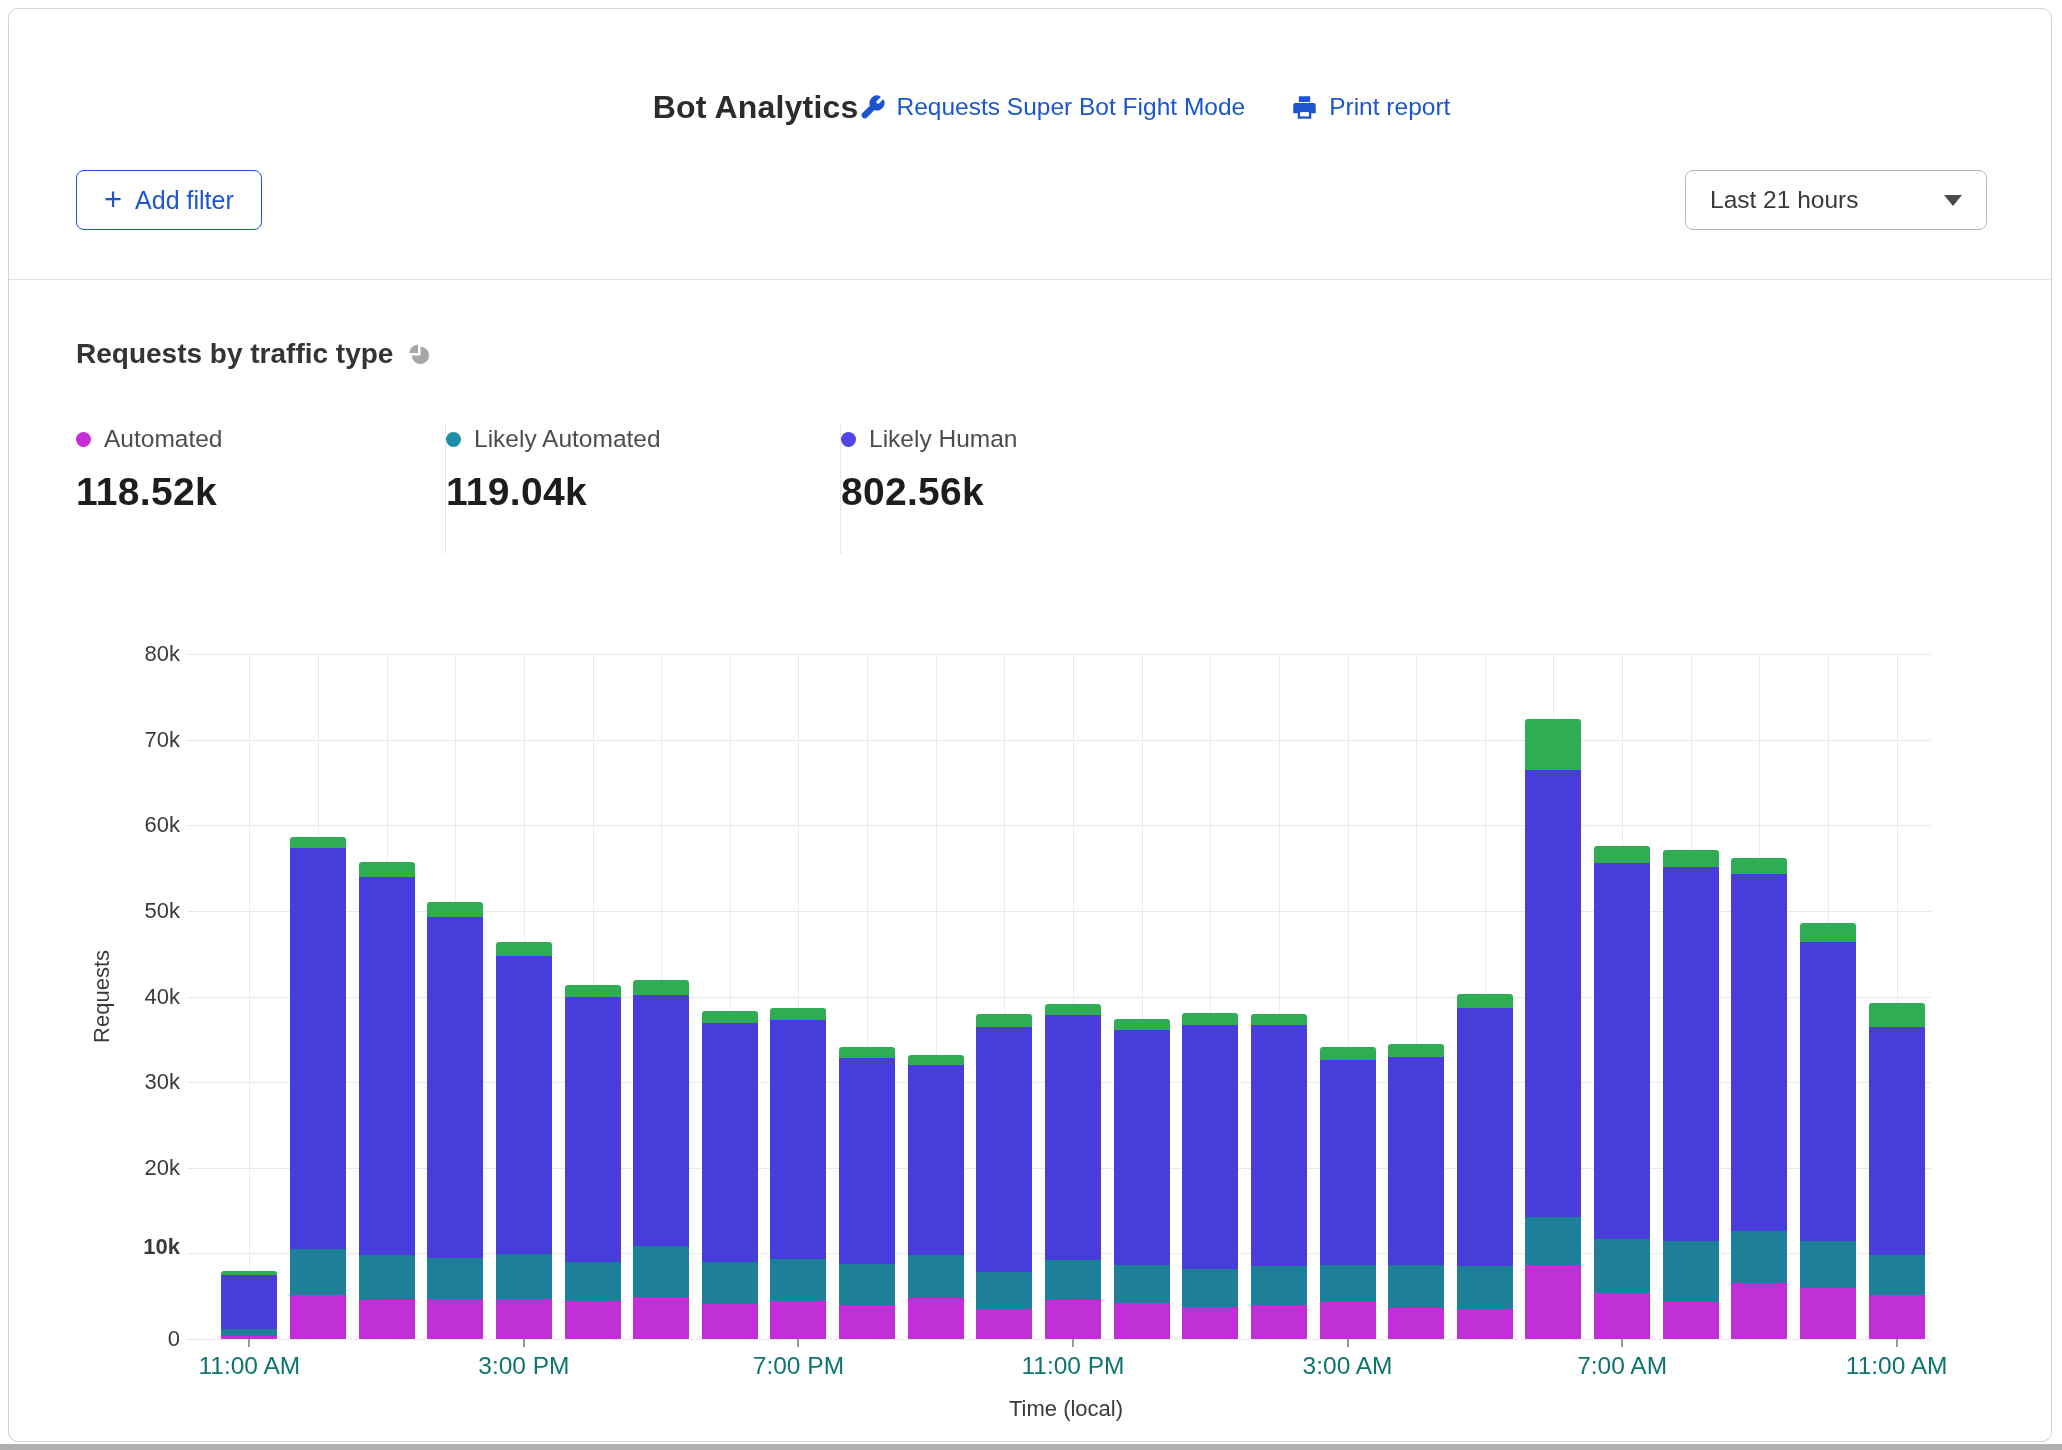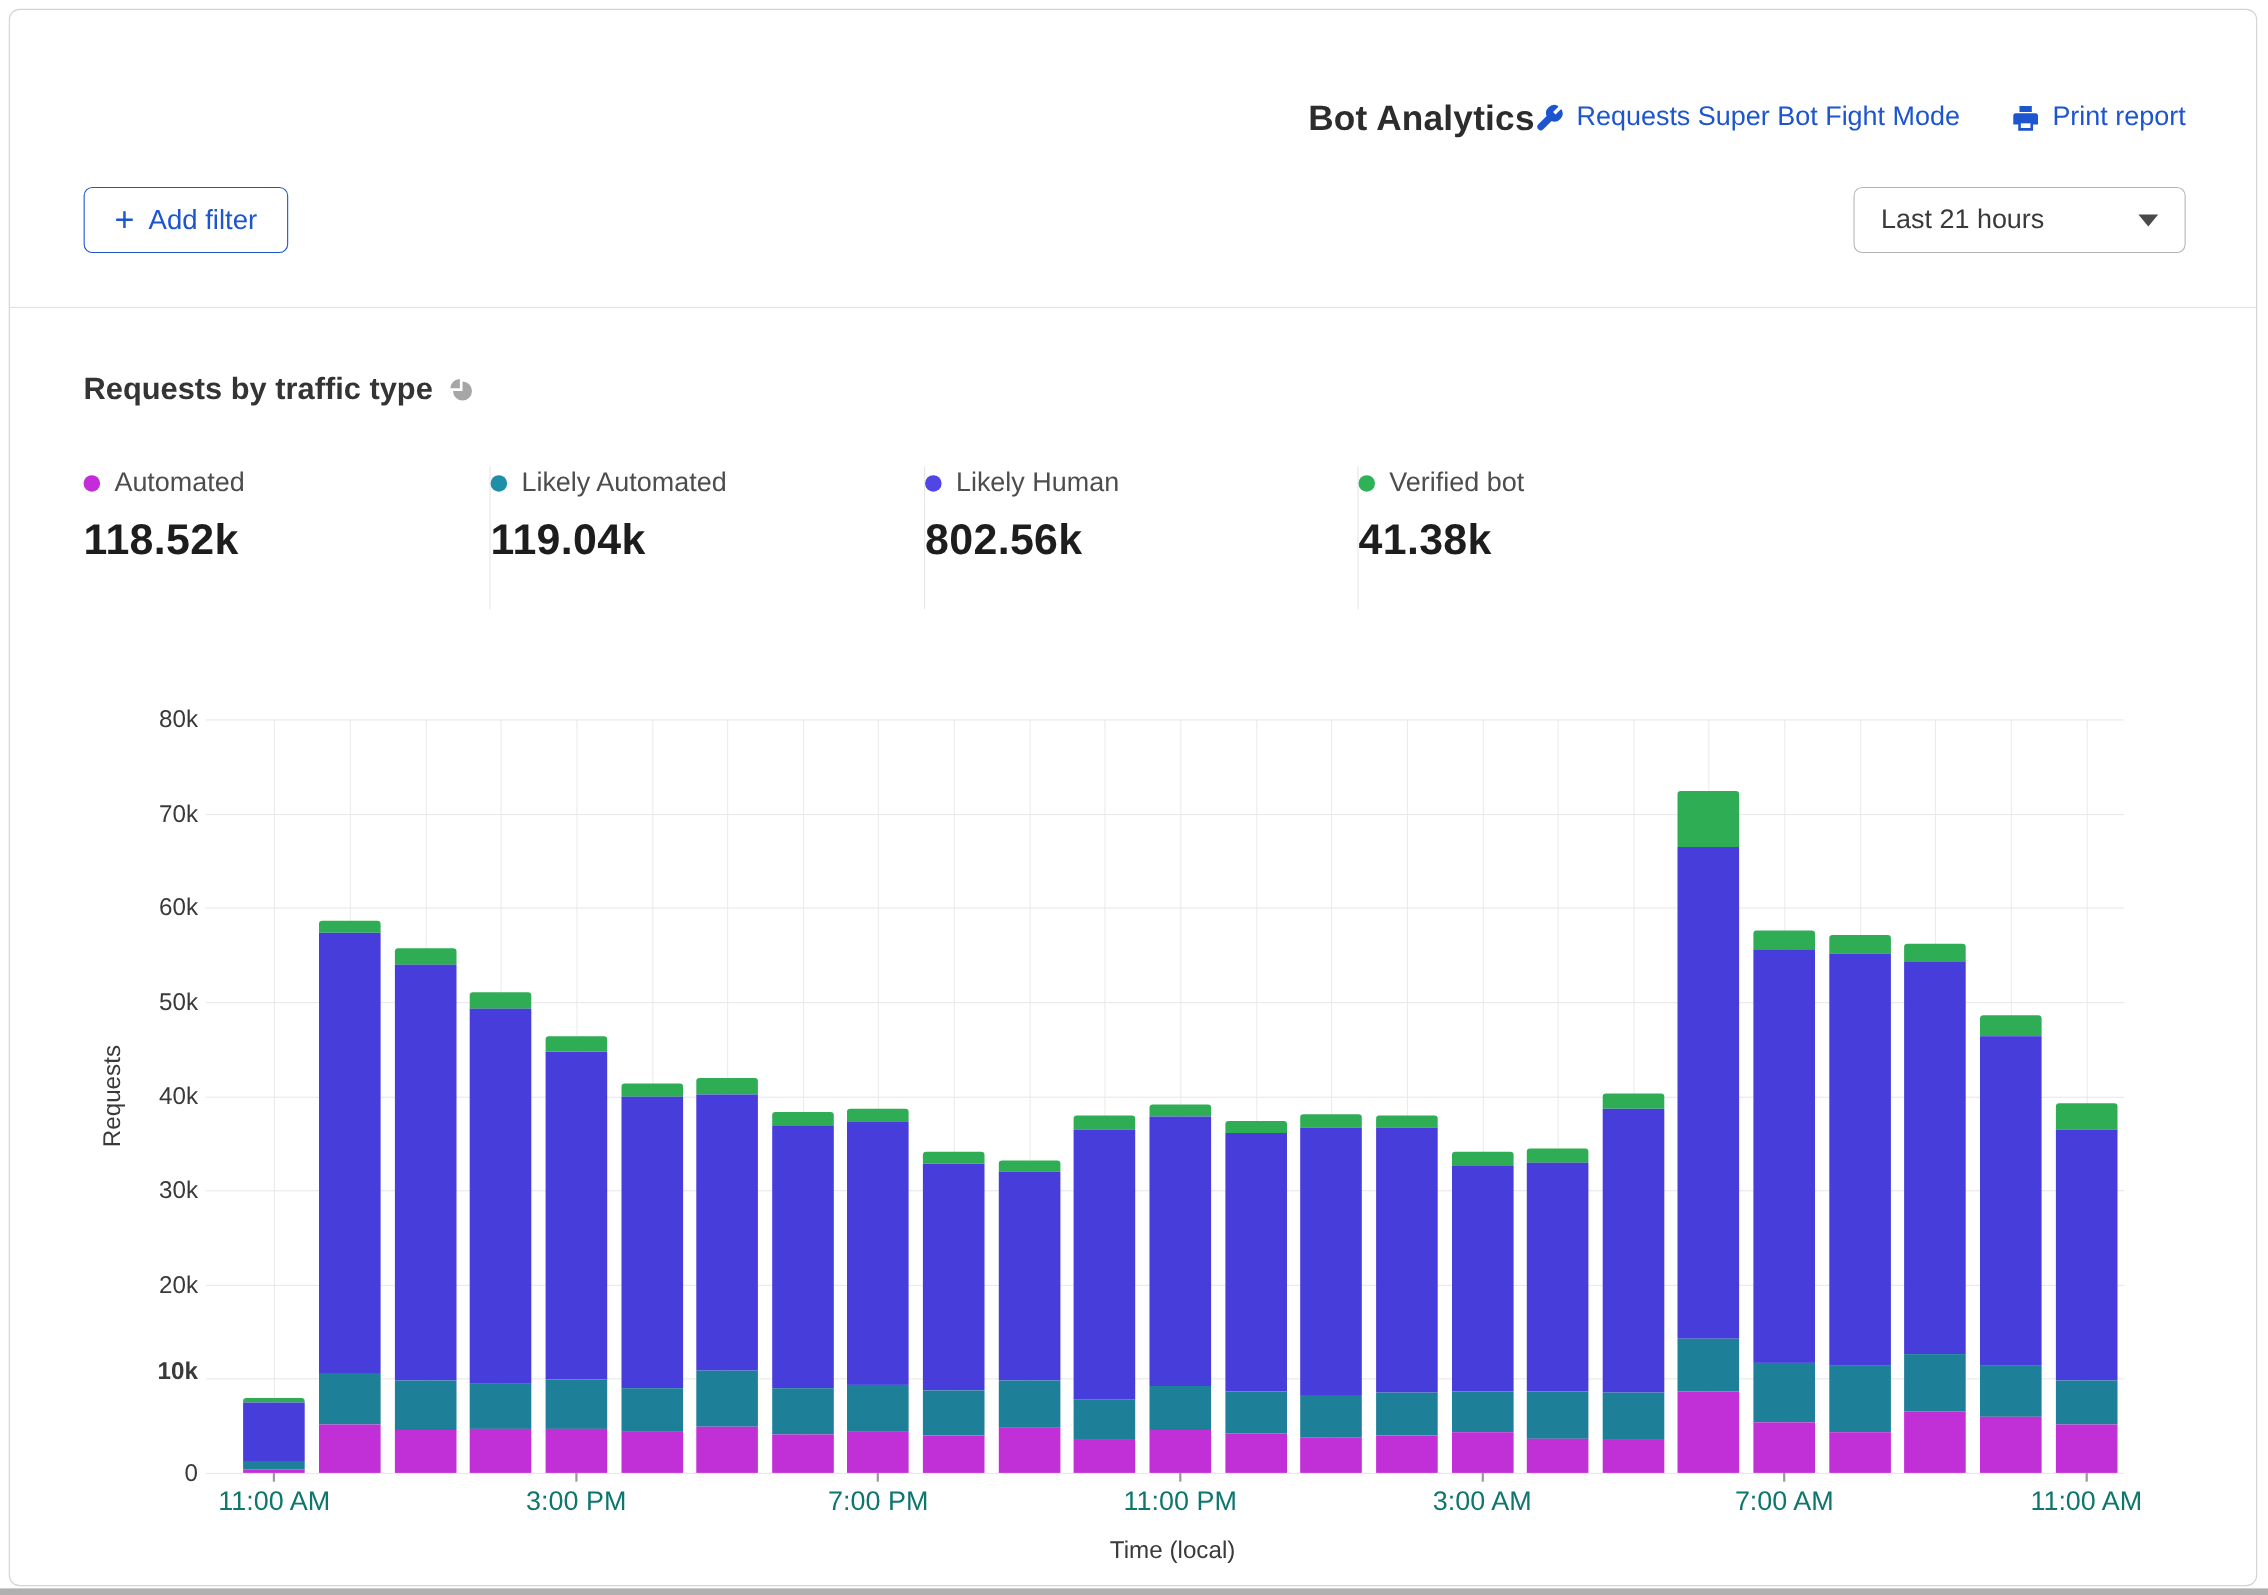--- a/index.html
+++ b/index.html
@@ -1,21 +1,21 @@
 <!DOCTYPE html>
 <html><head>
 <meta charset="utf-8">
 <style>
   html,body{margin:0;padding:0;background:#fff;}
   .screen{position:relative;width:2062px;height:1450px;background:#ffffff;
     font-family:"Liberation Sans", sans-serif;color:#2e2e2e;overflow:hidden;}
   .card{position:absolute;left:8px;top:8px;width:2044px;height:1434px;background:#fff;
     border:1.5px solid #d2d2d2;border-radius:10px;box-sizing:border-box;overflow:hidden;}
   .card-header{padding:76px 64px 48px 67px;}
-  .hrow1{display:flex;justify-content:flex-end;align-items:center;height:44px;margin-left:40px;}
+  .hrow1{display:flex;justify-content:center;align-items:center;height:44px;margin-left:40px;}
   .page-title{font-size:32px;font-weight:700;color:#2c2c2c;letter-spacing:.2px;}
   .hlinks{display:flex;align-items:center;gap:46px;}
   .hlink{display:flex;align-items:center;gap:11px;color:#1d55cf;font-size:24.5px;cursor:pointer;text-decoration:none;}
   .hrow2{display:flex;justify-content:space-between;align-items:center;margin-top:40px;height:62px;}
   .btn-add-filter{display:inline-flex;align-items:center;gap:13px;height:60px;padding:0 27px;
     background:#fff;border:1.6px solid #1d55cf;border-radius:8px;color:#1d55cf;font-size:25px;cursor:pointer;
     font-family:"Liberation Sans", sans-serif;}
   .plus{font-size:31px;line-height:1;margin-top:-2px;}
   .dropdown{display:flex;align-items:center;justify-content:space-between;width:302px;height:60px;
     border:1.4px solid #b5b5b5;border-radius:8px;padding:0 24px;box-sizing:border-box;background:#fff;cursor:pointer;}
@@ -128,27 +128,20 @@
           </div>
           <div class="stat-value">119.04k</div>
         </div>
         <div class="stat">
           <div class="stat-label">
             <span class="stat-dot" style="background: rgb(79, 70, 229);"></span>
             <span>Likely Human</span>
           </div>
           <div class="stat-value">802.56k</div>
         </div>
-        <div class="stat">
-          <div class="stat-label">
-            <span class="stat-dot" style="background: rgb(46, 178, 87);"></span>
-            <span>Verified bot</span>
-          </div>
-          <div class="stat-value">41.38k</div>
-        </div>
       </div>
 
       <div class="chart-wrap">
         <div class="y-title">
           <span>Requests</span>
         </div>
         <div class="y-axis-labels">
             <div class="ytick" style="top: -13px;">80k</div>
             <div class="ytick" style="top: 73px;">70k</div>
             <div class="ytick" style="top: 158px;">60k</div>

